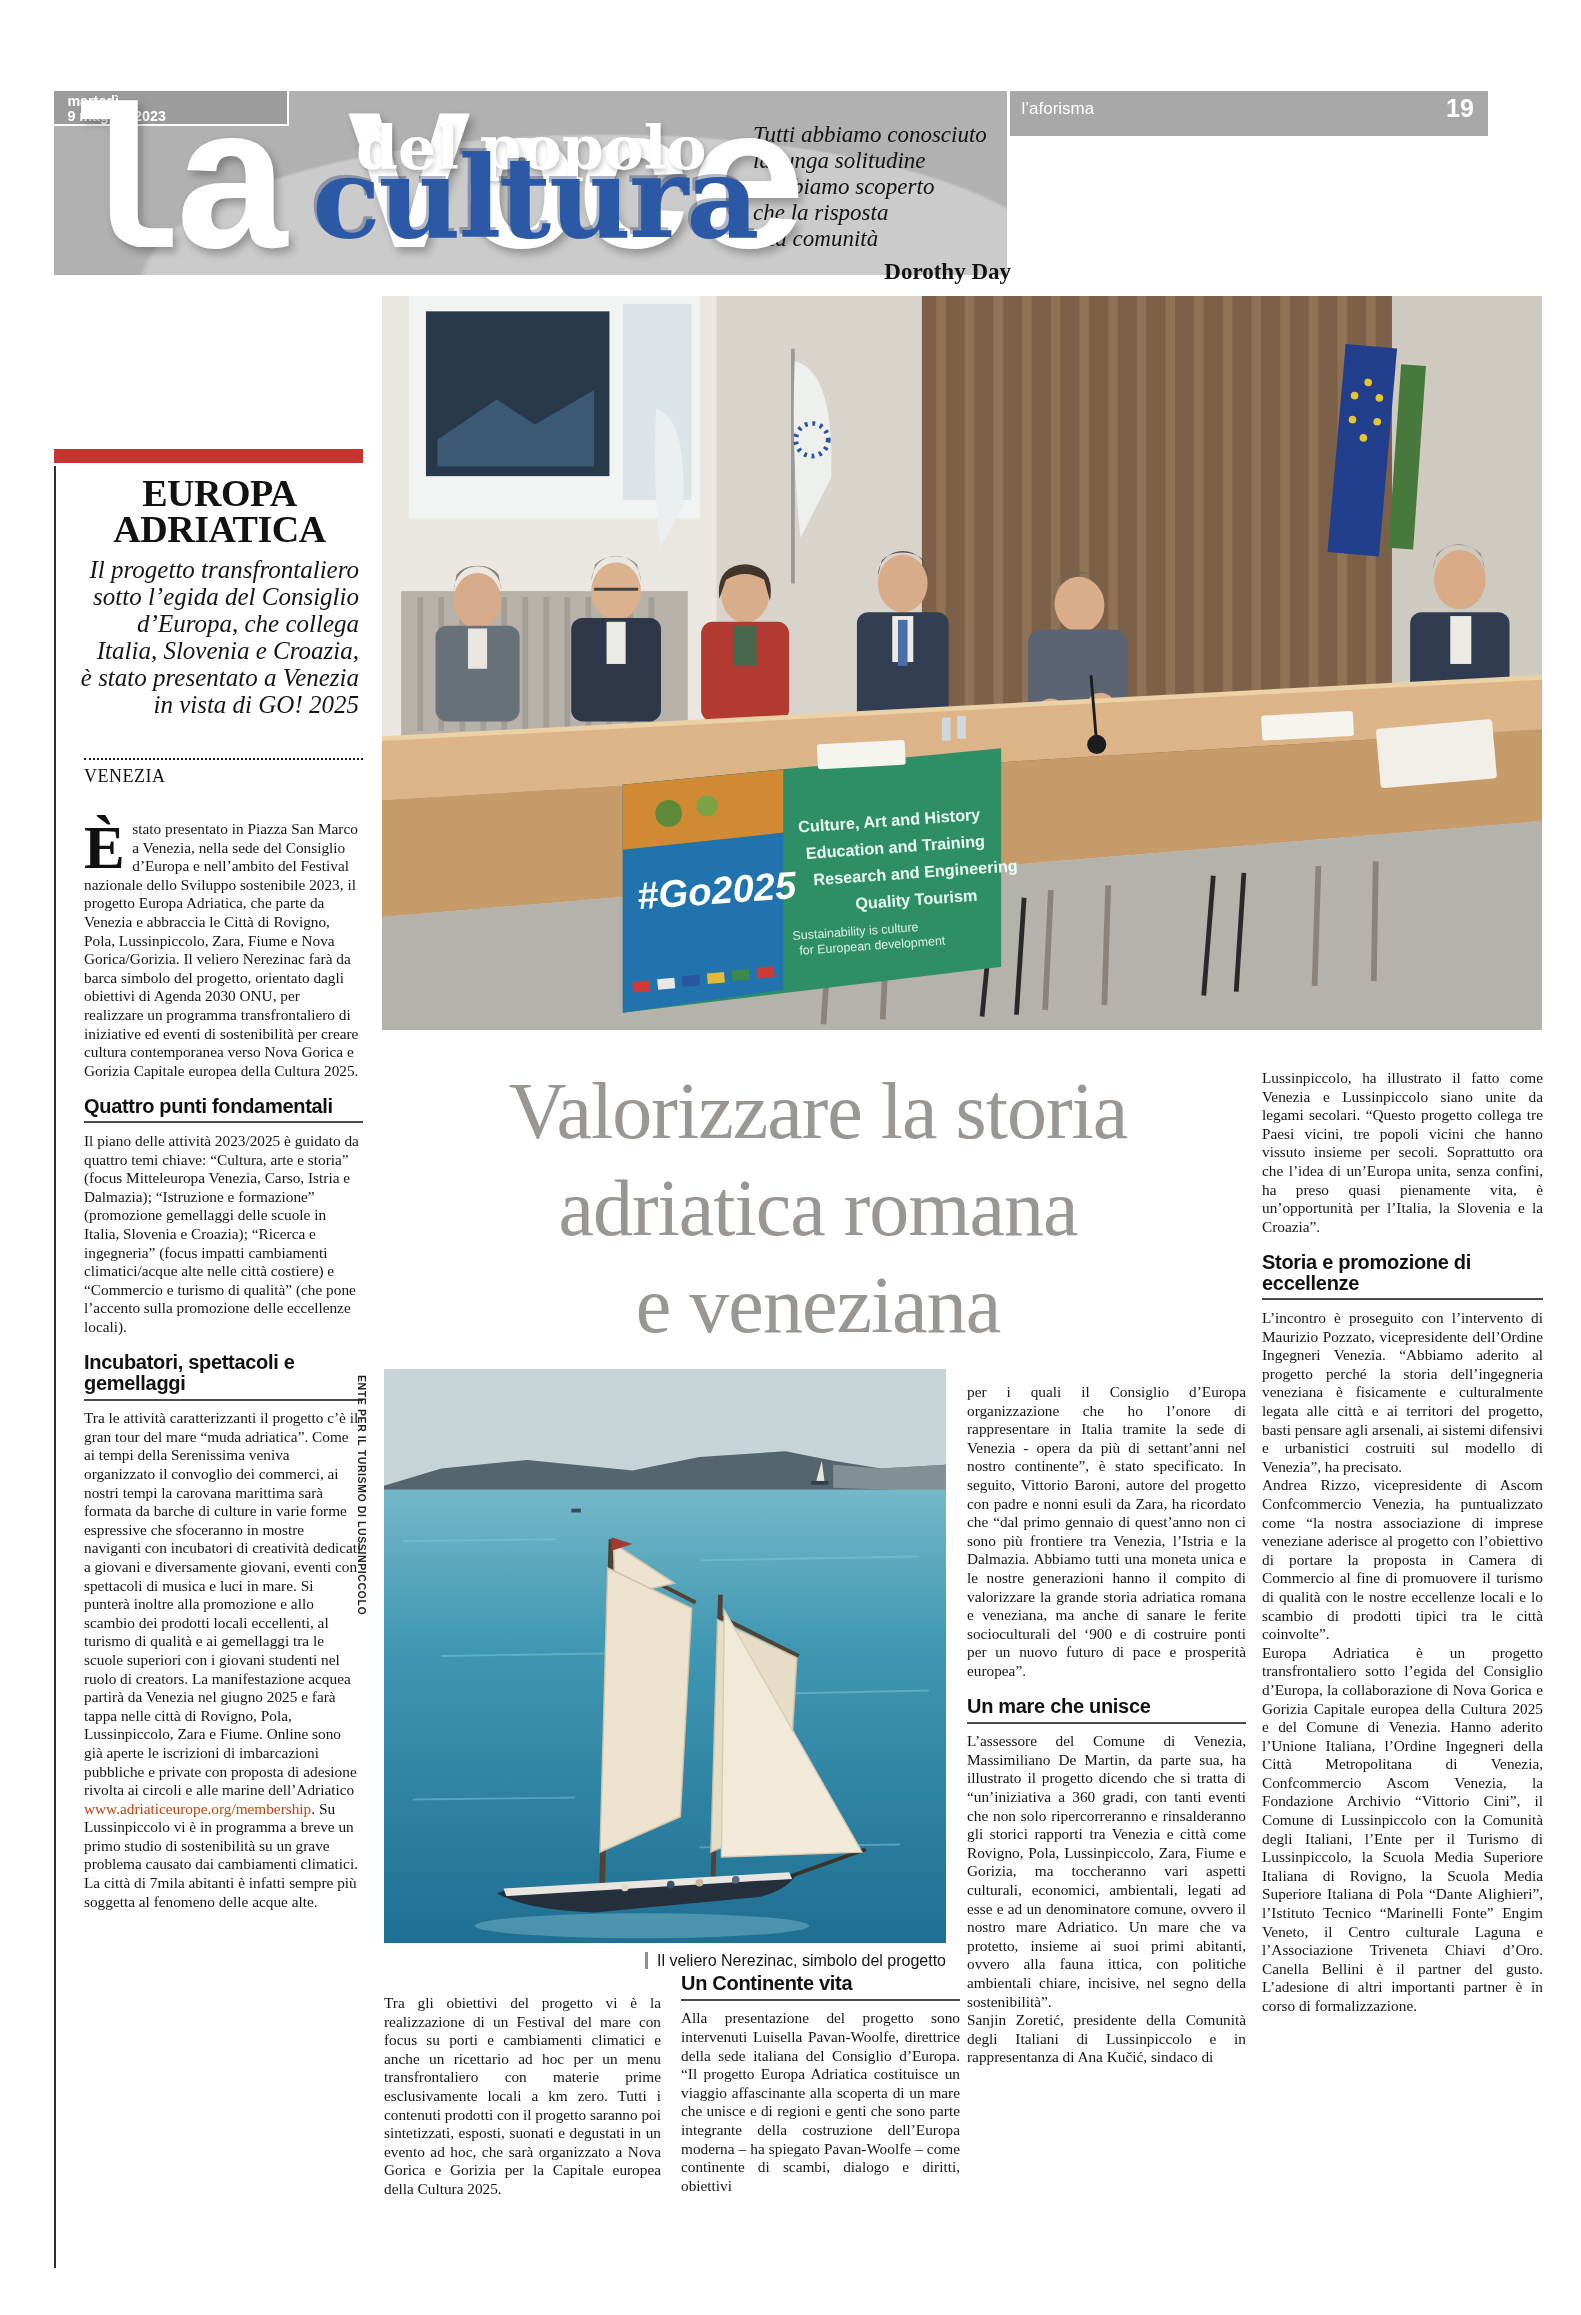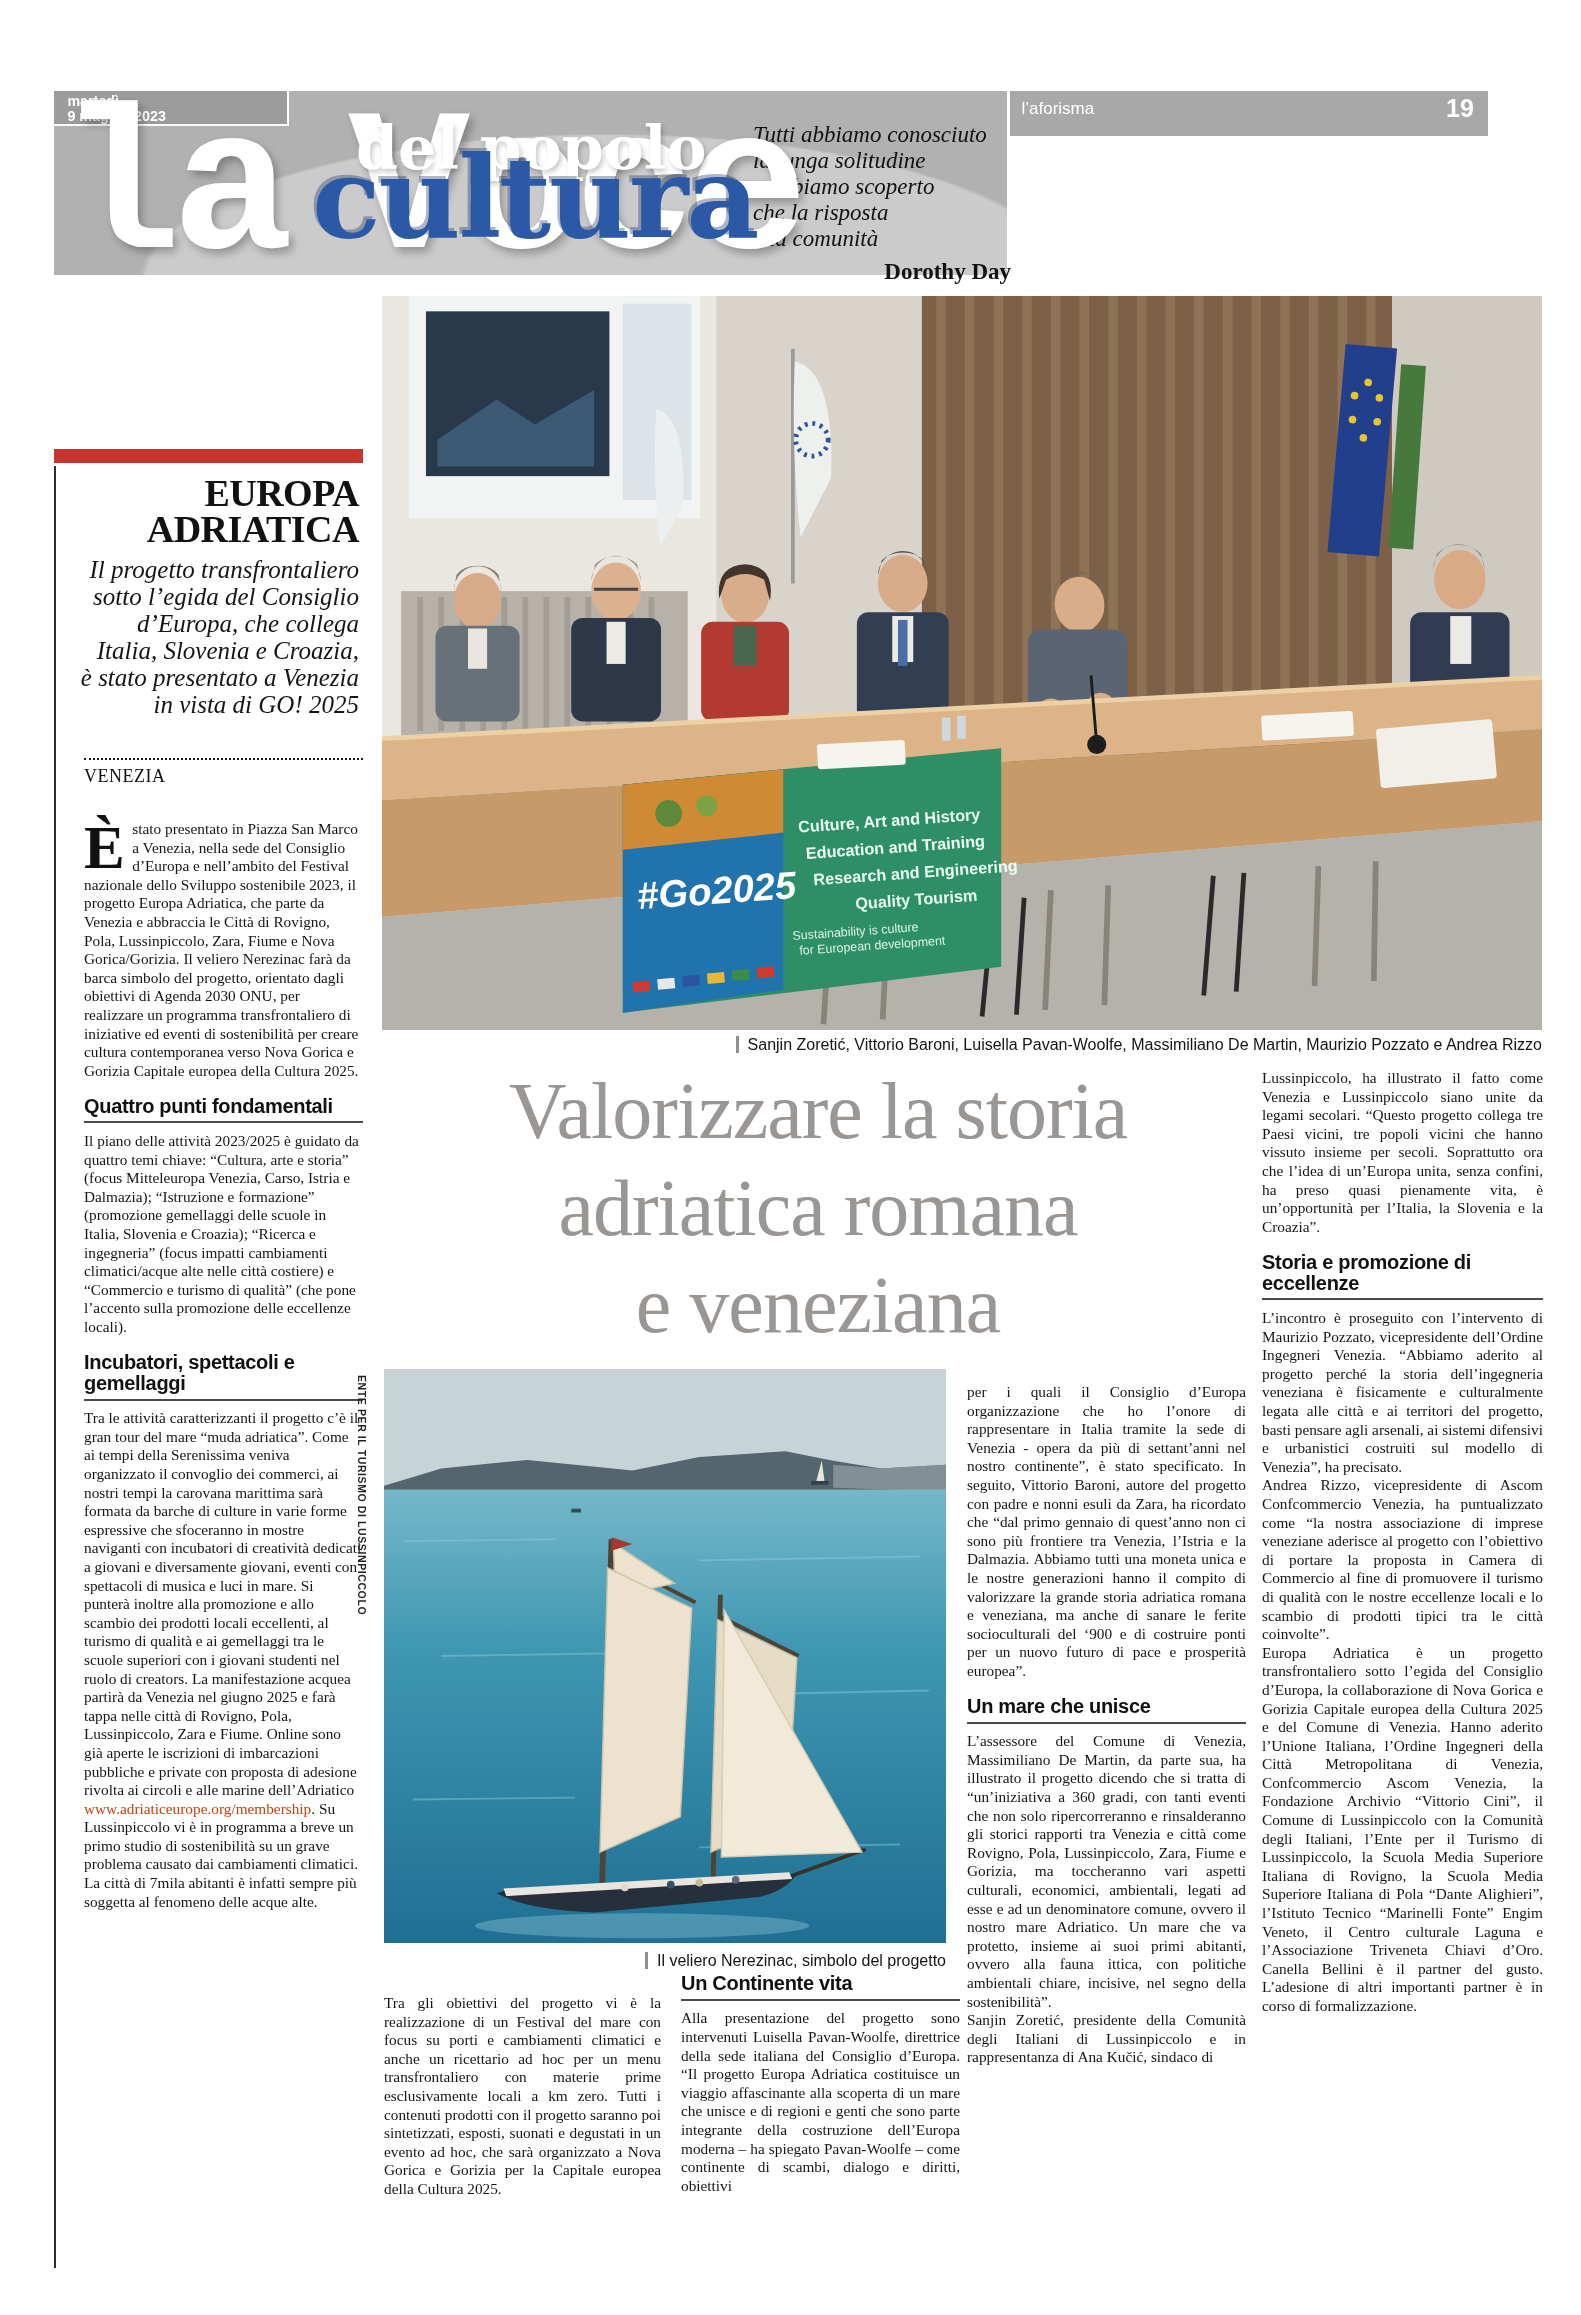--- a/index.html
+++ b/index.html
@@ -35,21 +35,21 @@
 
   
   .aphorism{left:753px;top:122px;width:287px;font-style:italic;font-size:23px;
     line-height:26px;color:#121212;}
   .aphorism-author{margin-top:6.7px;text-align:right;font-style:normal;font-weight:bold;
     font-size:23px;padding-right:29px;}
 
   
   .red-bar{left:54px;top:449px;width:309px;height:14.3px;background:#c5352e;}
   .side-rule{left:54px;top:466px;width:1.9px;height:1802px;background:#2e2e2e;}
-  .side-title{left:80px;top:475px;width:279px;text-align:right;font-weight:bold;
+  .side-title{left:80px;top:475px;width:279px;text-align:center;font-weight:bold;
     font-size:38px;line-height:36px;color:#141210;letter-spacing:-0.5px;}
   .side-subtitle{left:80px;top:556px;width:279px;text-align:right;font-style:italic;
     font-size:25px;line-height:27px;color:#151515;}
   .dotted-rule{left:84px;top:758px;width:279px;border-top:2.9px dotted #1a1a1a;height:0;}
   .dateline{left:84px;top:766px;font-size:18px;letter-spacing:0.5px;color:#111;}
   .side-text{left:84px;top:820px;width:279px;}
   .body-text{font-size:15.3px;line-height:18.6px;color:#141414;text-align:left;
     hyphens:none;}
   .just{text-align:justify;}
   .dropcap{float:left;font-weight:bold;font-size:61px;line-height:48px;
@@ -269,21 +269,20 @@
 
     <rect x="455" y="468" width="92" height="26" rx="3" fill="#f6f4ee" transform="rotate(-3 455 468)"></rect>
     <rect x="920" y="438" width="96" height="26" rx="3" fill="#f6f4ee" transform="rotate(-3 920 438)"></rect>
     <rect x="1040" y="452" width="122" height="62" rx="4" fill="#f2efe8" transform="rotate(-5 1040 452)"></rect>
     <circle cx="748" cy="468" r="10" fill="#1d1d1d"></circle>
     <line x1="748" y1="468" x2="742" y2="396" stroke="#1d1d1d" stroke-width="3"></line>
     <rect x="586" y="440" width="9" height="24" fill="#cfd8dd"></rect>
     <rect x="602" y="438" width="9" height="24" fill="#cfd8dd"></rect>
   </svg>
 
-  <div class="abs caption cap-main"><span class="cap-tick"></span><span>Sanjin Zoretić, Vittorio Baroni, Luisella Pavan-Woolfe, Massimiliano De Martin, Maurizio Pozzato e Andrea Rizzo</span></div>
 
   <div class="abs headline prelines">Valorizzare la storia
 adriatica romana
 e veneziana</div>
 
   <svg class="abs ship-photo" viewBox="0 0 588 600" preserveAspectRatio="none">
     <defs>
       <linearGradient id="seaGrad" x1="0" y1="0" x2="0" y2="1">
         <stop offset="0" stop-color="#74b8c9"></stop>
         <stop offset="0.35" stop-color="#3f97b2"></stop>

